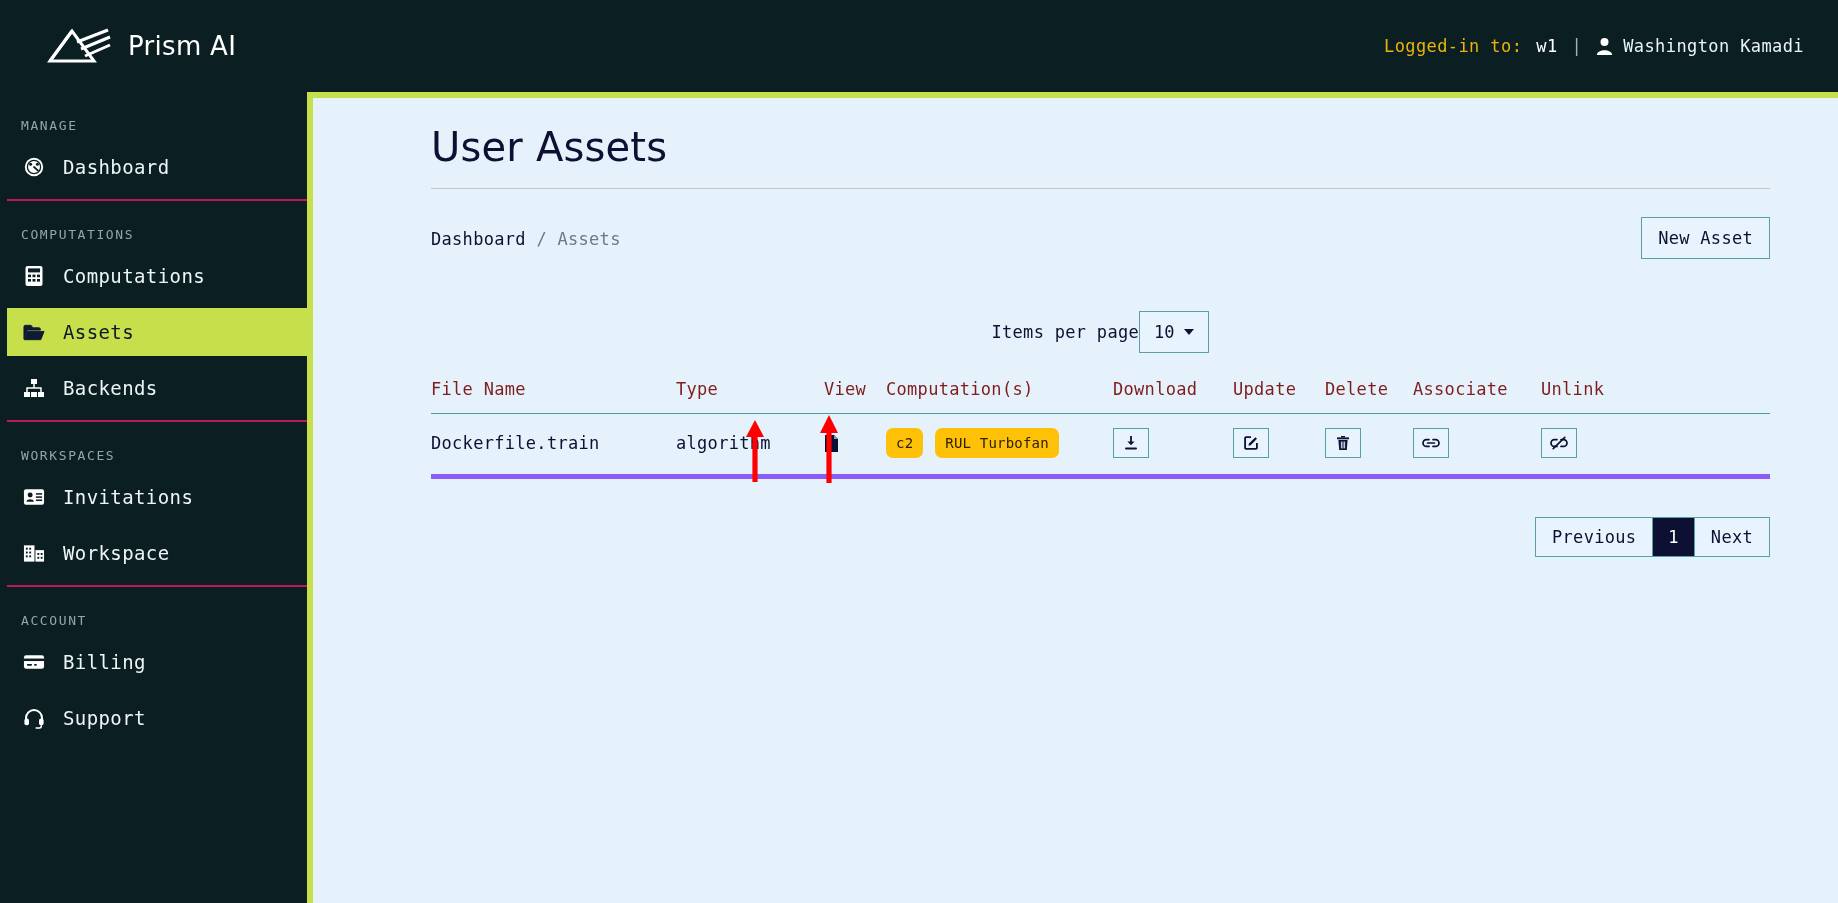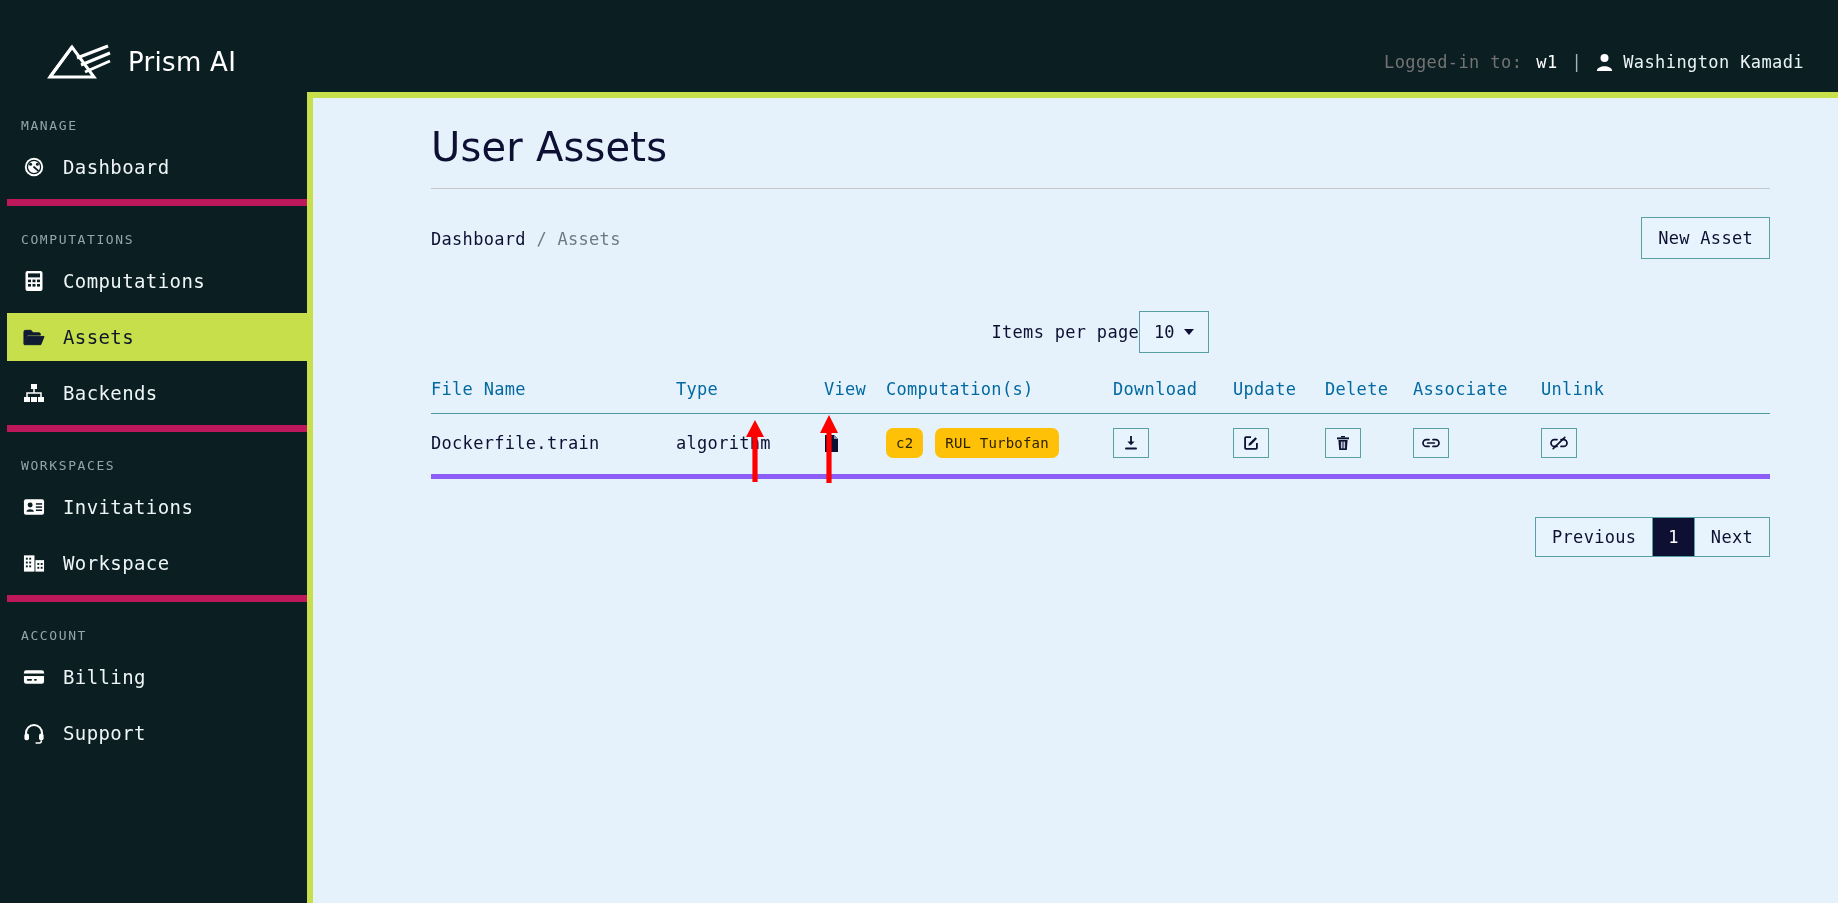--- a/index.html
+++ b/index.html
@@ -4,47 +4,47 @@
 <style>
   * { box-sizing: border-box; margin: 0; padding: 0; }
   html, body {
     width: 1838px; height: 903px;
     background: #0b1f23;
     font-family: "DejaVu Sans Mono", "Liberation Mono", monospace;
     overflow: hidden;
   }
   
   .topbar {
-    position: absolute; top: 16px; left: 0; width: 1838px; height: 92px;
+    position: absolute; top: 0; left: 0; width: 1838px; height: 92px;
     background: #0b1f23; display: flex; align-items: center;
     justify-content: space-between; padding: 0 34px 0 44px;
   }
   .brand { display: flex; align-items: center; gap: 16px; }
   .brand-logo { width: 68px; height: 42px; display: block; }
   .brand-name {
     font-family: "DejaVu Sans", sans-serif;
     font-size: 26px; color: #ffffff; letter-spacing: .3px;
   }
   .topbar-right {
     display: flex; align-items: center; gap: 14px;
     color: #eaf4f6; font-size: 17px; letter-spacing: .4px;
   }
-  .login-label { color: #737373; }
+  .login-label { color: #eab308; }
   .ws-name { color: #ffffff; }
   .sep { color: #9fb3b7; }
   .user-wrap { display: flex; align-items: center; gap: 10px; }
   .user-icon { width: 17px; height: 18px; display:block; }
 
   
   .sidebar {
     position: absolute; top: 92px; left: 7px; width: 307px; height: 811px;
     background: #0b1f23;
   }
   .side-section { padding-top: 14px; }
-  .side-section + .side-section { border-top: 7px solid #be185d; }
+  .side-section + .side-section { border-top: 2px solid #be185d; }
   .side-cap {
     font-size: 13px; letter-spacing: 1.6px; color: #93a7ab;
     padding: 12px 0 10px 14px;
   }
   .side-item {
     display: flex; align-items: center; gap: 18px;
     height: 48px; padding: 0 0 0 16px; color: #eef5f6; font-size: 19px;
     letter-spacing: .4px; margin-bottom: 8px;
   }
   .side-item .ico { width: 22px; height: 22px; display: flex; align-items: center; justify-content: center; flex: none; }
@@ -89,21 +89,21 @@
     font-family: inherit; font-size: 17px; padding: 10px 14px;
     display: flex; align-items: center; gap: 10px; cursor: pointer;
   }
   .caret { width: 0; height: 0; border-left: 5px solid transparent;
            border-right: 5px solid transparent; border-top: 6px solid #0d1033; }
 
   
   .tbl-wrap { padding: 26px 68px 0 118px; position: relative; }
   table { width: 100%; border-collapse: collapse; }
   th {
-    text-align: left; font-weight: 400; font-size: 17px; color: #0369a1;
+    text-align: left; font-weight: 400; font-size: 17px; color: #7f1d1d;
     padding: 0 0 14px 0; letter-spacing: .3px;
   }
   thead tr { border-bottom: 1px solid #4d9ca0; }
   td { padding: 14px 0 16px 0; font-size: 17px; color: #0d1033; letter-spacing: .3px; }
   tbody tr { border-bottom: 5px solid #8b5cf6; }
   .col-file { width: 245px; }
   .col-type { width: 148px; }
   .col-view { width: 62px; }
   .col-comp { width: 227px; }
   .col-dl   { width: 120px; margin-left: 36px; }

